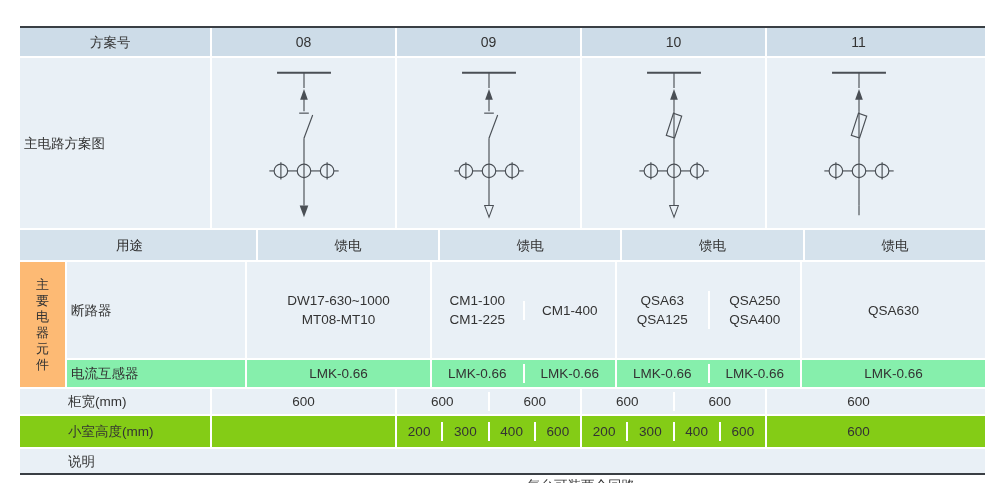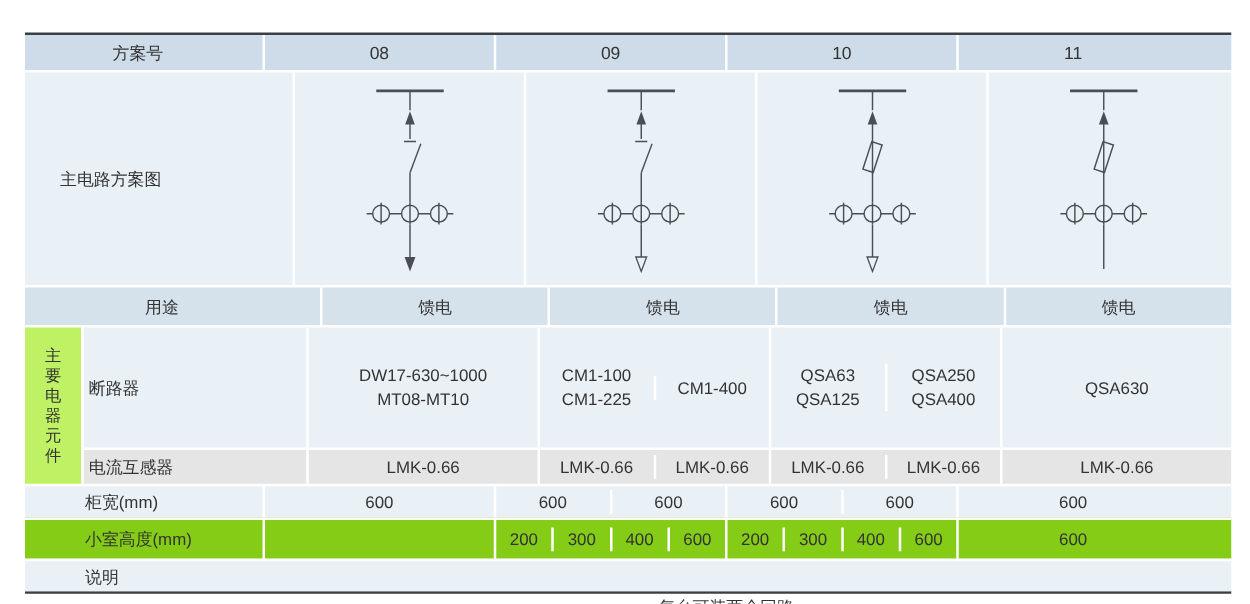--- a/index.html
+++ b/index.html
@@ -20,36 +20,36 @@
     font-size:13.5px;line-height:19px;text-align:center;
   }
   .lbl{width:190px;justify-content:flex-start;text-align:left;padding-left:48px;}
   .val{width:185px;border-left:2px solid #ffffff;}
   .col-stack{flex-direction:column;}
 
   .r-header{height:28px;background:#cddce8;}
   .r-header .lbl{padding-left:70px;}
   .r-header .val{font-size:14px;}
   .r-diagram{height:170px;background:#e9f0f6;}
-  .r-diagram .lbl{padding-left:4px;margin-left:24px;}
+  .r-diagram .lbl{padding-left:4px;}
   .r-usage{height:30px;background:#d5e2ec;padding-left:48px;}
 
   .comp-block{display:flex;}
   .vstrip{
-    width:45px;box-sizing:border-box;background:#bef264;
+    width:45px;box-sizing:border-box;background:#fdba74;
     display:flex;align-items:center;justify-content:center;
   }
   .vstrip .vtext{
     width:14px;font-size:13px;line-height:16px;word-break:break-all;text-align:center;
   }
   .comp-rows{flex:1;}
   .comp-rows > * + *{border-top:2px solid #ffffff;}
   .lbl2{width:180px;justify-content:flex-start;text-align:left;padding-left:4px;border-left:2px solid #ffffff;}
   .r-breaker{height:96px;background:#e9f0f6;}
-  .r-ct{height:27px;background:#e5e5e5;}
+  .r-ct{height:27px;background:#86efac;}
 
   .r-width{height:25px;background:#e9f0f6;}
   .r-height{height:31px;background:#84cc16;}
   .r-note{height:24px;background:#e9f0f6;}
   .note-span{width:740px;border-left:2px solid #ffffff;margin-top:36px;}
 
   .split{padding:0;}
   .sub{
     flex:1;box-sizing:border-box;display:flex;flex-direction:column;
     align-items:center;justify-content:center;

